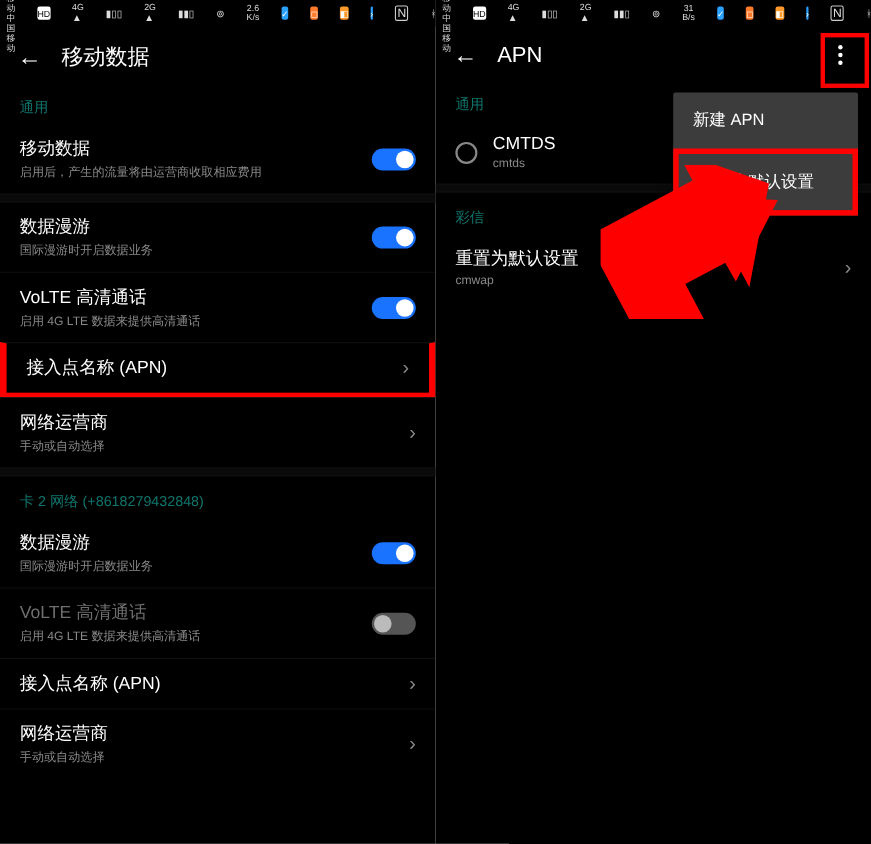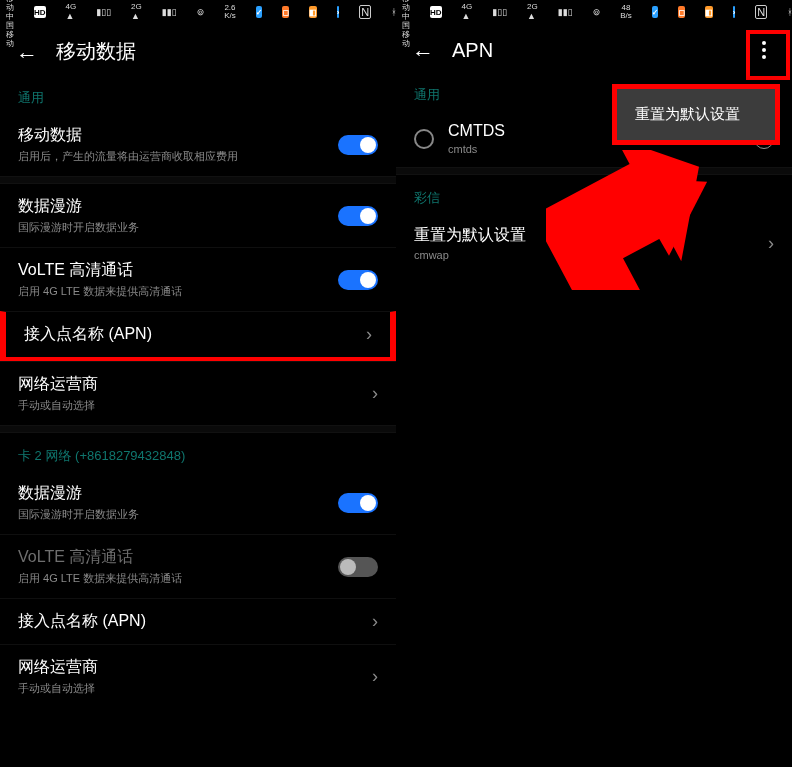--- a/index.html
+++ b/index.html
@@ -44,21 +44,21 @@
   }
   .status .ico {
     width: 14px; height: 14px;
     display: flex; align-items: center; justify-content: center;
     font-size: 10px;
   }
   .status .ico.box {
     width: 12px; height: 12px;
     border-radius: 2px;
     color: #fff;
-    font-weight: bold;
+    font-weight: normal;
     font-size: 8px;
   }
   .status .netlabel { font-size: 8px; line-height: 8px; }
   .status .netstack { display:flex; flex-direction:column; align-items:flex-start; }
   .status .kbstack { display:flex; flex-direction:column; align-items:center; font-size:8px; line-height:8px;}
   .status .batt-outline {
     width: 22px; height: 11px; border: 1px solid #ccc; border-radius: 2px;
     position: relative; display: flex; align-items: center; justify-content: center;
     font-size: 7px; color:#fff;
   }
@@ -307,21 +307,21 @@
         <span style="font-size:9px;">▲</span>
       </div>
       <span>▮▯▯</span>
       <div class="netstack">
         <span class="netlabel">2G</span>
         <span style="font-size:9px;">▲</span>
       </div>
       <span>▮▮▯</span>
       <span>⊚</span>
       <div class="kbstack">
-        <span>48</span>
+        <span>31</span>
         <span>B/s</span>
       </div>
       <span class="ico box" style="background:#2aa0ff;">✓</span>
       <span class="ico box" style="background:#ff7a2a;">◻</span>
       <span class="ico box" style="background:#ff9a2a;">◧</span>
       <span class="ico box" style="background:#2aa0ff;">›</span>
       <span style="font-size:11px;border:1px solid #ccc;border-radius:2px;padding:0 1px;">N</span>
       <span>ᚼ</span>
       <span>⏰</span>
       <div class="batt-outline">
@@ -362,20 +362,21 @@
 
     <div class="row">
       <div class="txt">
         <div class="label">重置为默认设置</div>
         <div class="sub">cmwap</div>
       </div>
       <span class="chev">›</span>
     </div>
 
     <div class="popup">
+      <div class="popup-item">新建 APN</div>
       <div class="popup-item hl-red" style="border-width:5px;">重置为默认设置</div>
     </div>
 
     <svg class="arrow-svg" style="top:150px; left:150px;" width="170" height="140" viewBox="0 0 170 140">
       <polygon points="0,140 60,140 60,100 110,100 110,130 170,55 110,-10 110,20 0,20" fill="#ff0000" transform="rotate(-28 85 70)"></polygon>
 
       <g transform="rotate(-30 85 70)">
         <rect x="10" y="58" width="95" height="34" fill="#ff0000"></rect>
         <polygon points="100,30 100,120 170,75" fill="#ff0000"></polygon>
       </g>

